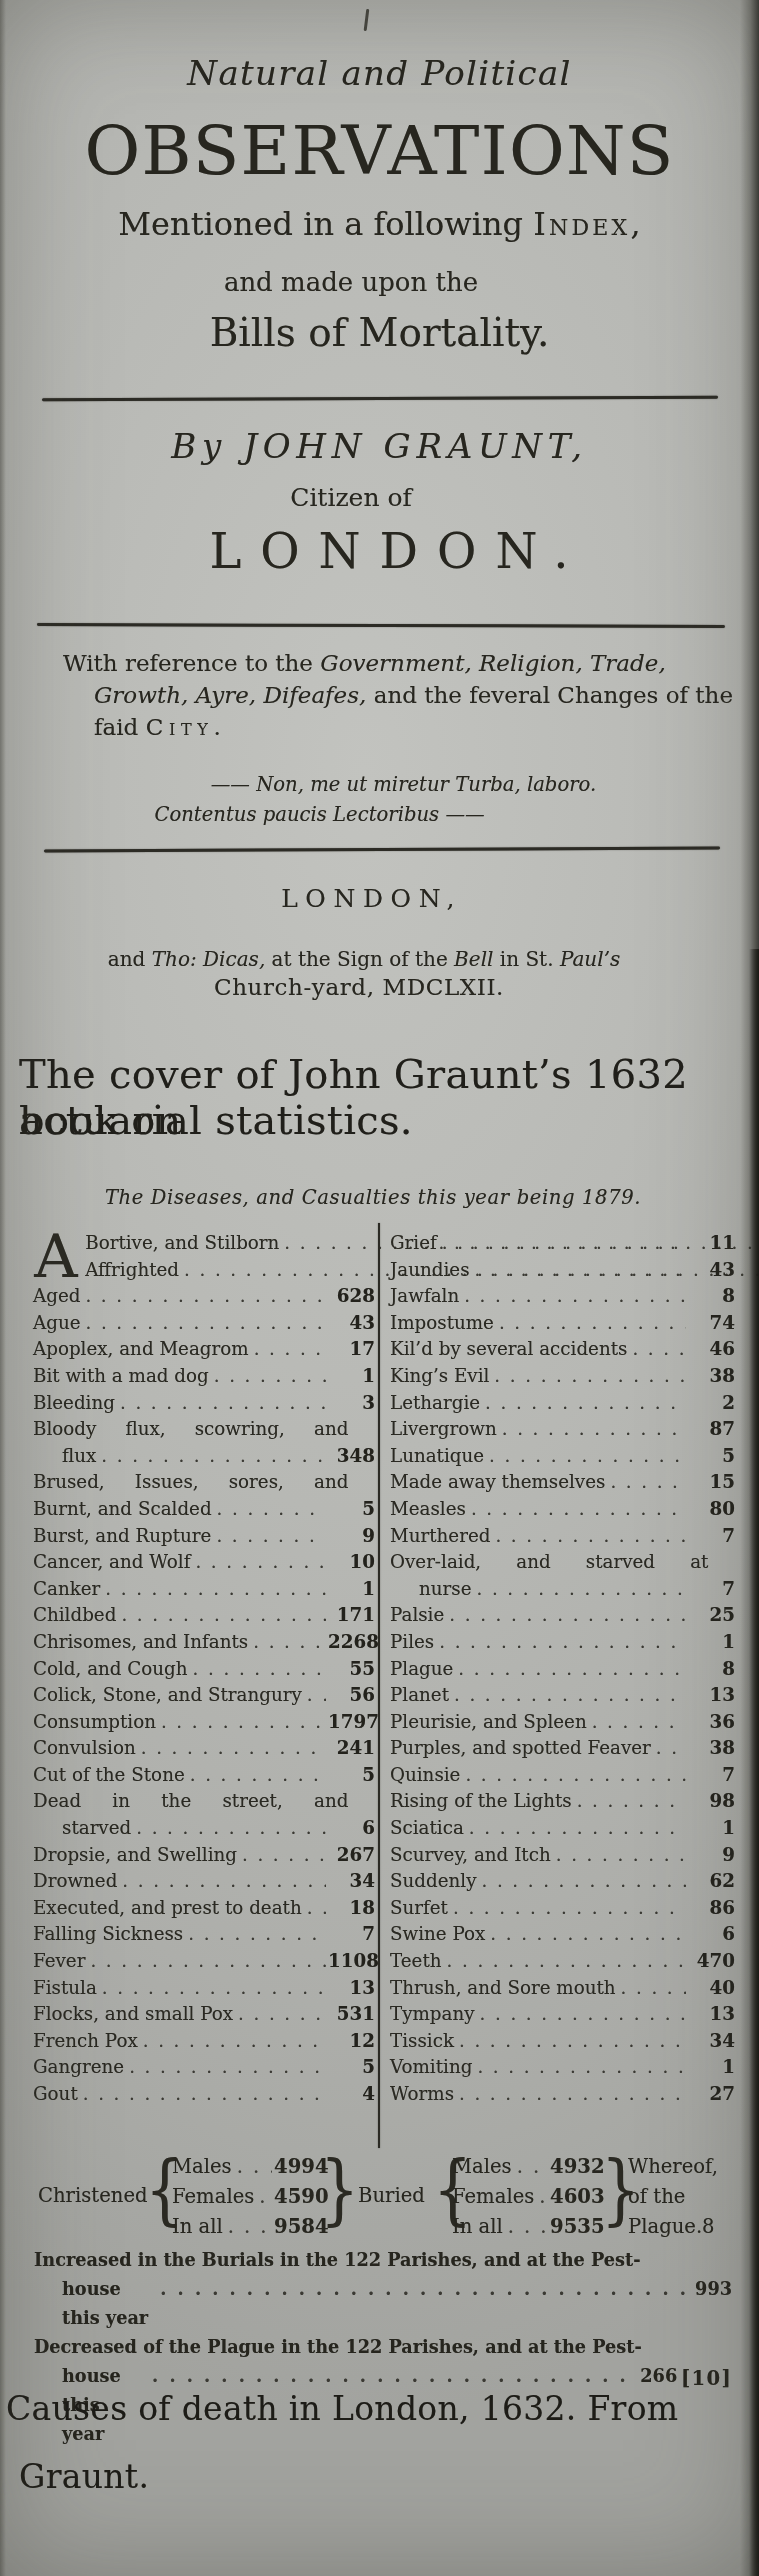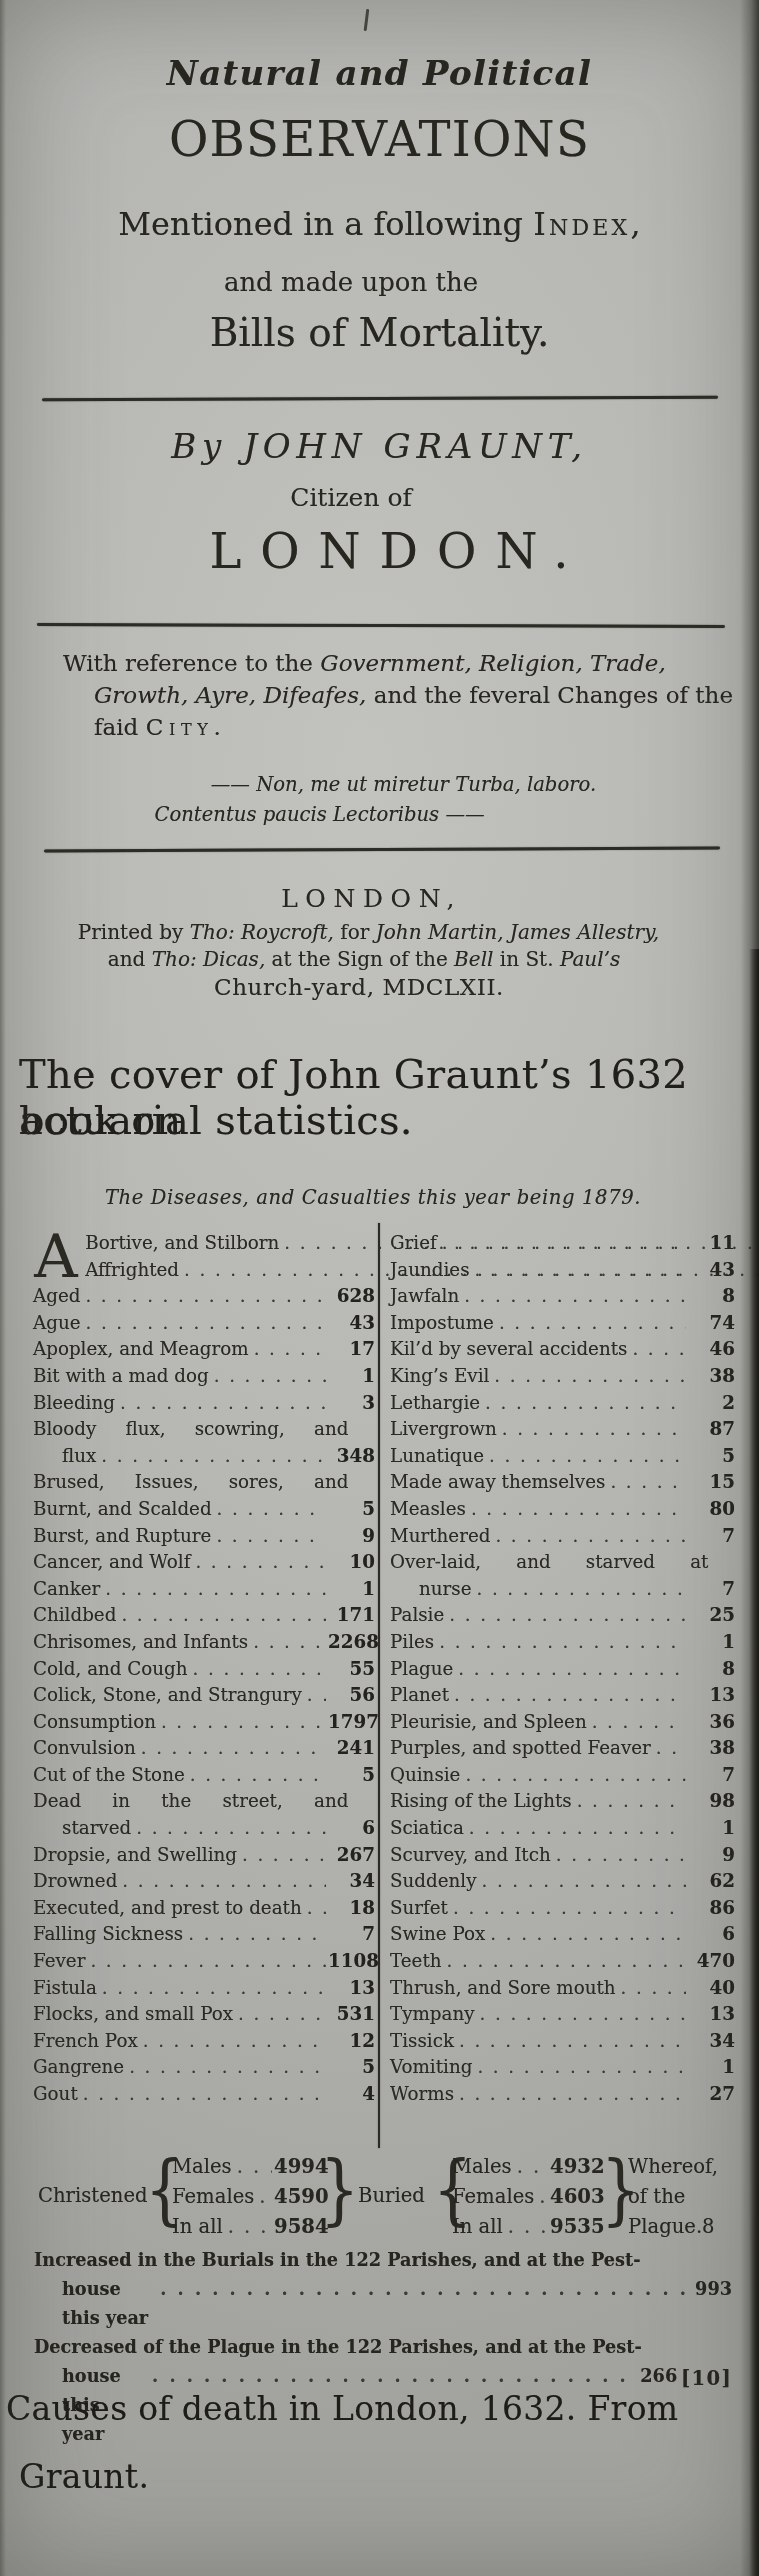--- a/index.html
+++ b/index.html
@@ -11,21 +11,21 @@
       radial-gradient(ellipse 886px 1645px at 48% 30%, #c2c3bf 0%, #b7b8b4 45%, #adaeaa 75%, #a2a39f 100%);
     text-shadow:0 0 0.6px rgba(45,44,38,.38);
   }
   .abs{position:absolute;}
   .ctr{left:9.5px;width:740px;text-align:center;}
   .it{font-style:italic;}
   .sc{font-variant:small-caps;letter-spacing:3.2px;}
   .sc2{font-variant:small-caps;letter-spacing:5.7px;}
   
   .pretitle{font-size:34px;font-style:italic;letter-spacing:1.3px;}
-  .maintitle{font-size:48px;letter-spacing:1.3px;font-weight:500;}
+  .maintitle{font-size:68px;letter-spacing:1.3px;font-weight:500;}
   .mentioned{font-size:32px;}
   .madeupon{font-size:26px;}
   .bills{font-size:39px;}
   .rule{height:3.2px;background:#2c2b25;border-radius:1.9px;box-shadow:0 0 1.3px rgba(40,39,33,.6);}
   .byline{font-size:34px;font-style:italic;letter-spacing:5.7px;}
   .citizen{font-size:25px;}
   .londonbig{font-size:48px;letter-spacing:19px;padding-left:19px;}
   .refblock{font-size:23px;line-height:32px;}
   .refline2,.refline3{padding-left:56px;}
   .refline1{padding-left:25px;}
@@ -70,21 +70,21 @@
   .vignette{left:0;top:0;width:759px;height:2576px;box-shadow:inset 0 0 114px rgba(58,58,50,.38);pointer-events:none;}
   .mark{background:#34332c;border-radius:1.3px;}
 </style>
 </head>
 <body>
 
 <div class="page">
 
   <div class="abs mark" style="left:365px;top:8.9px;width:3.2px;height:21.5px;transform:rotate(7deg);opacity:.85;"></div>
 
-  <div class="abs ctr pretitle" style="top:53px;font-weight:bold;">Natural and Political</div>
+  <div class="abs ctr pretitle" style="top:53px;">Natural and Political</div>
   <div class="abs ctr maintitle" style="top:111px;">OBSERVATIONS</div>
   <div class="abs ctr mentioned" style="top:205px;"><span>Mentioned in a following </span><span class="sc">Index</span><span>,</span></div>
   <div class="abs madeupon" style="top:267px;left:0;width:702px;text-align:center;">and made upon the</div>
   <div class="abs ctr bills" style="top:310px;">Bills of Mortality.</div>
 
   <div class="abs rule" style="top:397px;left:42px;width:676px;transform:rotate(-.2deg);"></div>
 
   <div class="abs ctr byline" style="top:426px;">By JOHN GRAUNT,</div>
   <div class="abs citizen" style="top:483px;left:0;width:702px;text-align:center;">Citizen of</div>
   <div class="abs ctr londonbig" style="top:523px;">LONDON.</div>
@@ -96,21 +96,20 @@
     <div class="refline2"><span class="it">Growth, Ayre, Difeafes,</span><span> and the feveral Changes of the</span></div>
     <div class="refline3"><span>faid </span><span class="sc2">City.</span></div>
   </div>
 
   <div class="abs motto" style="top:773px;left:0;width:759px;text-align:center;padding-left:24px;">—— Non, me ut miretur Turba, laboro.</div>
   <div class="abs motto" style="top:803px;left:0;width:639px;text-align:center;">Contentus paucis Lectoribus ——</div>
 
   <div class="abs rule" style="top:848px;left:44px;width:676px;transform:rotate(-.25deg);"></div>
 
   <div class="abs imprintcity" style="top:884px;left:0;width:728px;text-align:center;">LONDON,</div>
-  <div class="abs impline" style="top:920px;left:0;width:737px;text-align:center;"><span>Printed by </span><span class="it">Tho: Roycroft,</span><span> for </span><span class="it">John Martin, James Allestry,</span></div>
   <div class="abs impline" style="top:947px;left:0;width:728px;text-align:center;"><span>and </span><span class="it">Tho: Dicas,</span><span> at the Sign of the </span><span class="it">Bell</span><span> in St. </span><span class="it">Paul’s</span></div>
   <div class="abs impline3" style="top:974px;left:0;width:718px;text-align:center;">Church-yard, MDCLXII.</div>
 
   <div class="abs caption" style="top:1031px;left:19px;width:721px;">The cover of John Graunt’s 1632 book on</div>
   <div class="abs caption" style="top:1077px;left:19px;width:721px;">actuarial statistics.</div>
 
   <div class="abs tabletitle" style="top:1186px;left:0;width:746px;text-align:center;">The Diseases, and Casualties this year being 1879.</div>
 
   <div class="abs col" style="top:1230px;left:33px;width:342px;">
     <div class="dropblock">

